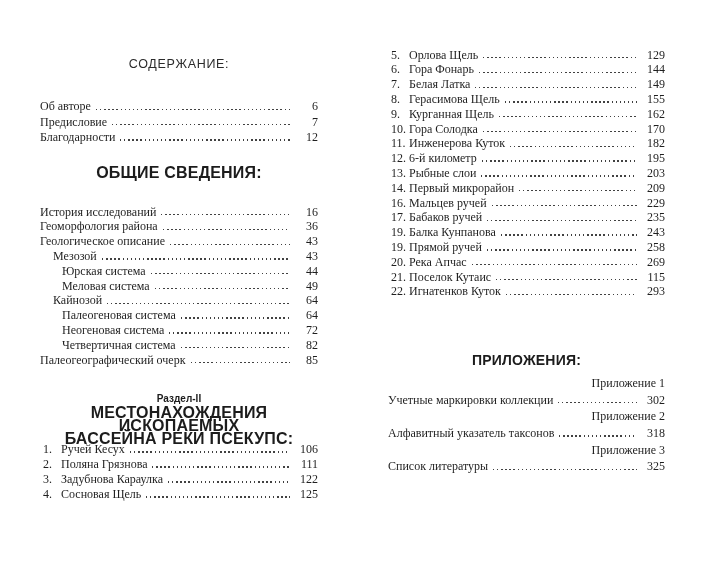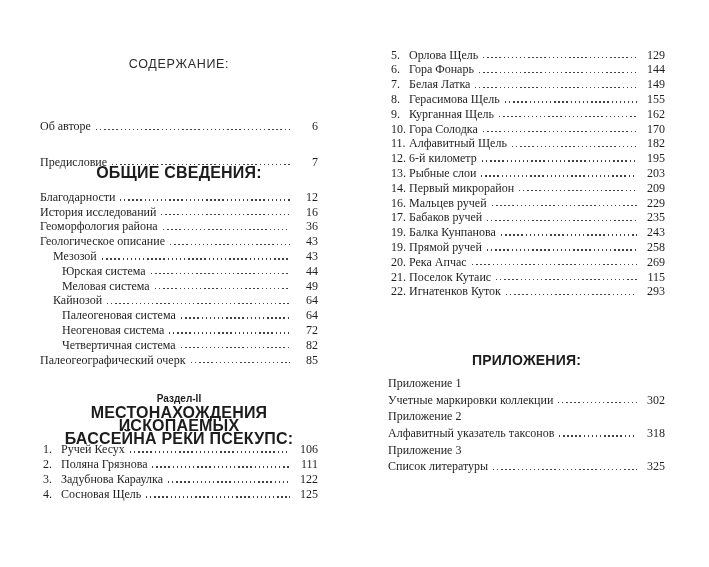--- a/index.html
+++ b/index.html
@@ -29,37 +29,37 @@
   }
   .kicker   { font-size: 10px;   line-height: 13.5px; }
   .headline { font-size: 16px; line-height: 13px; letter-spacing: 0.2px; }
 
   
   .list { position: absolute; left: 0; right: 0; }
   .row {
     display: flex; align-items: flex-end;
     font-size: 12px; height: 14.8px;
   }
-  .front-list .row { height: 15.4px; margin-top: 20px; }
+  .front-list .row { height: 15.4px; }
   .sec2-list  .row { height: 15px; }
   .row-label { white-space: nowrap; line-height: 1.02; text-align: center; }
   .row-num   { flex: none; width: 18px; line-height: 1.02; }
   .num-rows .row { padding-left: 3px; }
   .dots {
     flex: 1 1 auto; min-width: 8px; height: 1.4px;
     margin: 0 4px 2.5px 5px;
     background: repeating-linear-gradient(90deg, #414141 0 1.4px, transparent 1.4px 4.1px);
   }
   .row-page { flex: none; width: 24px; text-align: right; line-height: 1.02; }
   .lvl-1 .row-label { padding-left: 13px; }
   .lvl-2 .row-label { padding-left: 22px; }
 
   
   .append-entry { margin-bottom: 3.5px; }
-  .append-title { font-size: 12px; line-height: 15px; height: 15px; white-space: nowrap; }
+  .append-title { font-size: 12px; line-height: 15px; height: 15px; white-space: nowrap; text-align: right; }
 </style>
 </head>
 <body>
 
 <div class="page" id="left-page">
 
   <div class="toc-title" style="top:56px">СОДЕРЖАНИЕ:</div>
 
   <div class="list front-list" style="top:97px">
       <div class="row">
@@ -223,21 +223,21 @@
     <span class="row-page">162</span>
   </div>
       <div class="row">
     <span class="row-num">10.</span>
     <span class="row-label">Гора Солодка</span>
     <span class="dots"></span>
     <span class="row-page">170</span>
   </div>
       <div class="row">
     <span class="row-num">11.</span>
-    <span class="row-label">Алфавитный Щель</span>
+    <span class="row-label">Инженерова Куток</span>
     <span class="dots"></span>
     <span class="row-page">182</span>
   </div>
       <div class="row">
     <span class="row-num">12.</span>
     <span class="row-label">6-й километр</span>
     <span class="dots"></span>
     <span class="row-page">195</span>
   </div>
       <div class="row">

